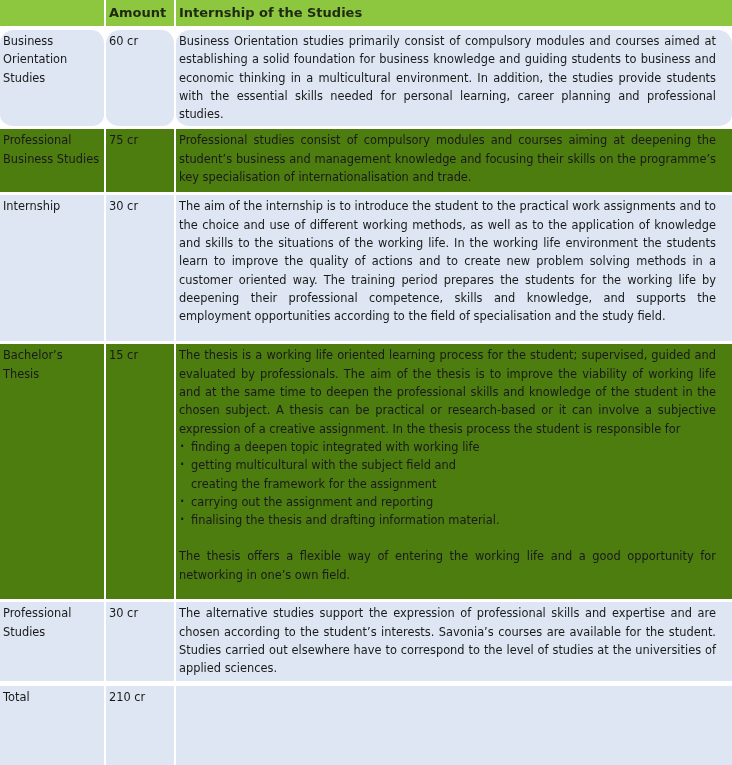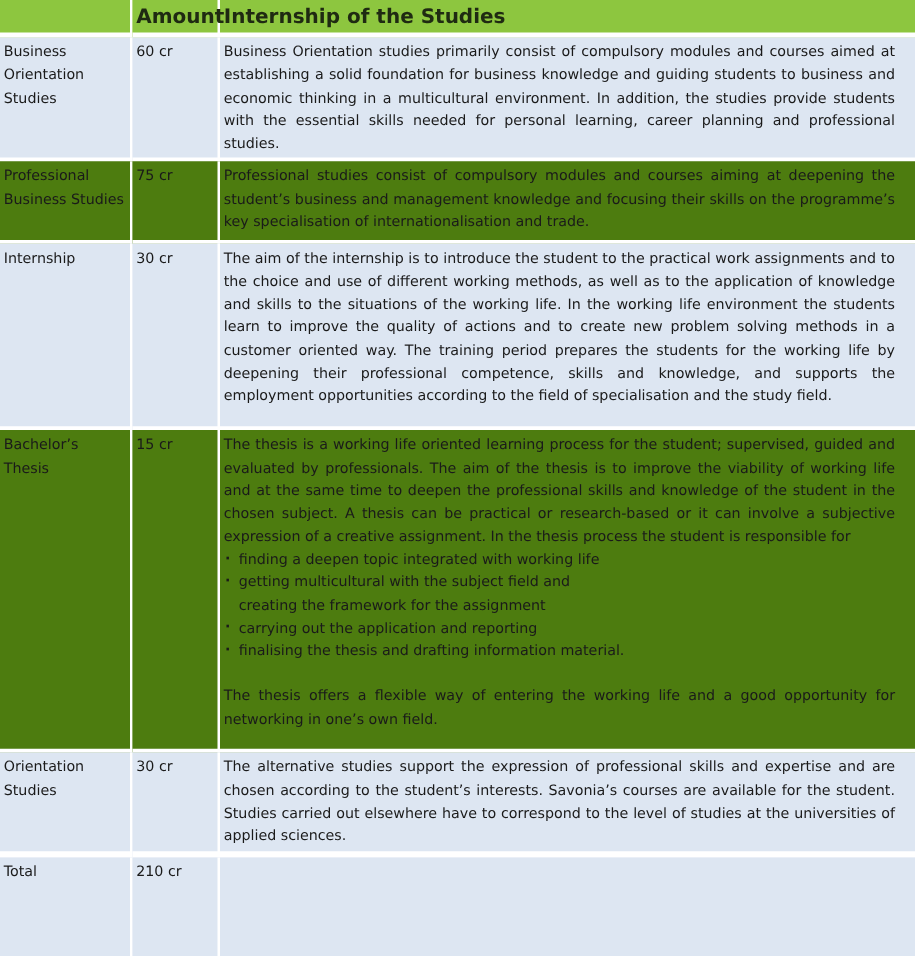--- a/index.html
+++ b/index.html
@@ -20,34 +20,34 @@
     text-align: left;
     padding: 2px 3px 3px 3px;
     border-right: 2px solid #ffffff;
     border-bottom: 3px solid #ffffff;
   }
   th:last-child, td:last-child { border-right: none; }
   thead th {
     background: #8dc63f;
     color: #1f2a12;
     font-weight: bold;
-    font-size: 16px;
+    font-size: 13px;
     height: 26px;
     line-height: 26px;
     padding: 0 3px;
     border-bottom: 4px solid #ffffff;
   }
   tr.odd td { background: #dde6f2; }
   tr.even td { background: #4d7c0f; }
   td.desc { text-align: justify; padding-right: 16px; }
   .bullet-list { margin: 0; padding: 0; list-style: none; }
   .bullet-list li { position: relative; padding-left: 12px; }
   .bullet-list li::before { content: "·"; position: absolute; left: 1px; top: -1px; font-weight: bold; }
   .gap { height: 18px; }
-  tr.r-bos td { height: 90px; }
+  tr.r-bos td { height: 90px; border-radius: 14px; }
   tr.r-pbs td { height: 58px; }
   tr.r-int td { height: 141px; }
   tr.r-thesis td { height: 250px; }
   tr.r-alt td { height: 74px; }
   tr.r-total td { height: 80px; border-bottom: none; }
   tr.r-alt td { border-bottom: 5px solid #ffffff; }
 </style>
 </head>
 <body>
 
@@ -81,29 +81,29 @@
       <td class="desc">The aim of the internship is to introduce the student to the practical work assignments and to the choice and use of different working methods, as well as to the application of knowledge and skills to the situations of the working life. In the working life environment the students learn to improve the quality of actions and to create new problem solving methods in a customer oriented way. The training period prepares the students for the working life by deepening their professional competence, skills and knowledge, and supports the employment opportunities according to the field of specialisation and the study field.</td>
     </tr>
     <tr class="even r-thesis">
       <td>Bachelor’s Thesis</td>
       <td>15 cr</td>
       <td class="desc">
         <div>The thesis is a working life oriented learning process for the student; supervised, guided and evaluated by professionals. The aim of the thesis is to improve the viability of working life and at the same time to deepen the professional skills and knowledge of the student in the chosen subject. A thesis can be practical or research-based or it can involve a subjective expression of a creative assignment. In the thesis process the student is responsible for</div>
         <ul class="bullet-list">
           <li>finding a deepen topic integrated with working life</li>
           <li style="padding-right:260px;">getting multicultural with the subject field and creating the framework for the assignment</li>
-          <li>carrying out the application and reporting</li>
+          <li>carrying out the assignment and reporting</li>
           <li>finalising the thesis and drafting information material.</li>
         </ul>
         <div class="gap"></div>
         <div>The thesis offers a flexible way of entering the working life and a good opportunity for networking in one’s own field.</div>
       </td>
     </tr>
     <tr class="odd r-alt">
-      <td>Orientation Studies</td>
+      <td>Professional Studies</td>
       <td>30 cr</td>
       <td class="desc">The alternative studies support the expression of professional skills and expertise and are chosen according to the student’s interests. Savonia’s courses are available for the student. Studies carried out elsewhere have to correspond to the level of studies at the universities of applied sciences.</td>
     </tr>
     <tr class="odd r-total">
       <td>Total</td>
       <td>210 cr</td>
       <td class="desc"></td>
     </tr>
   </tbody>
 </table>

